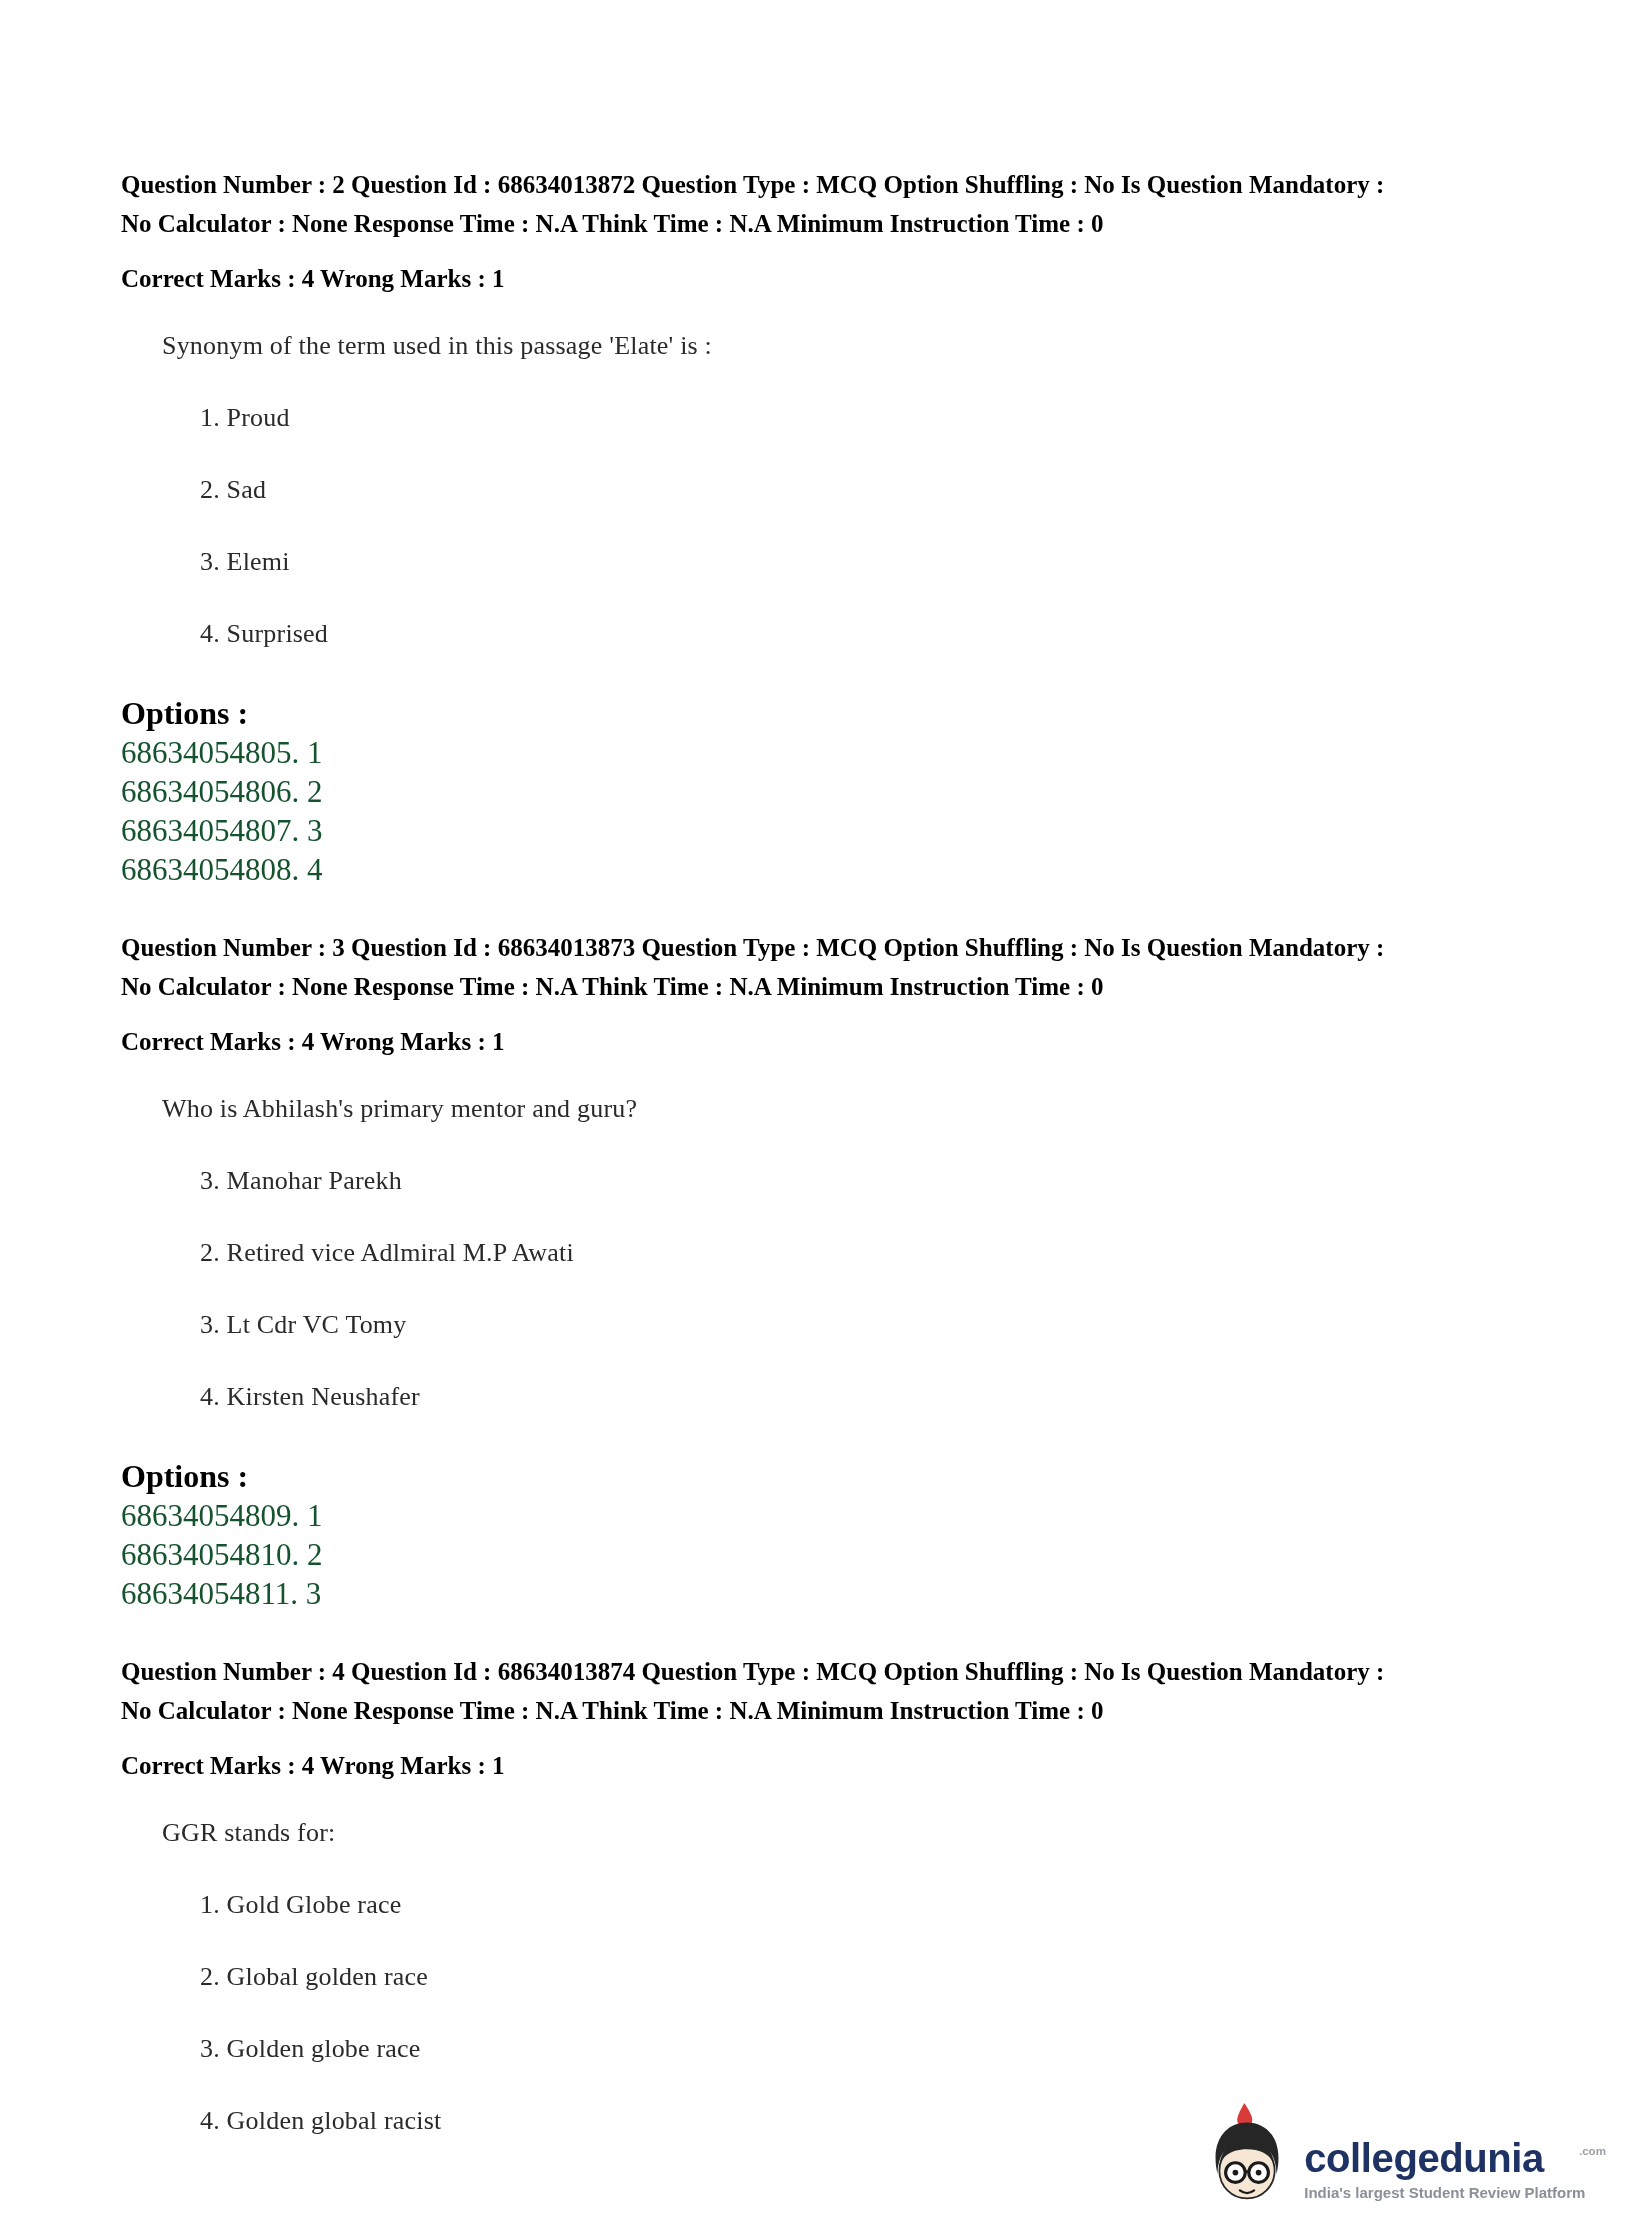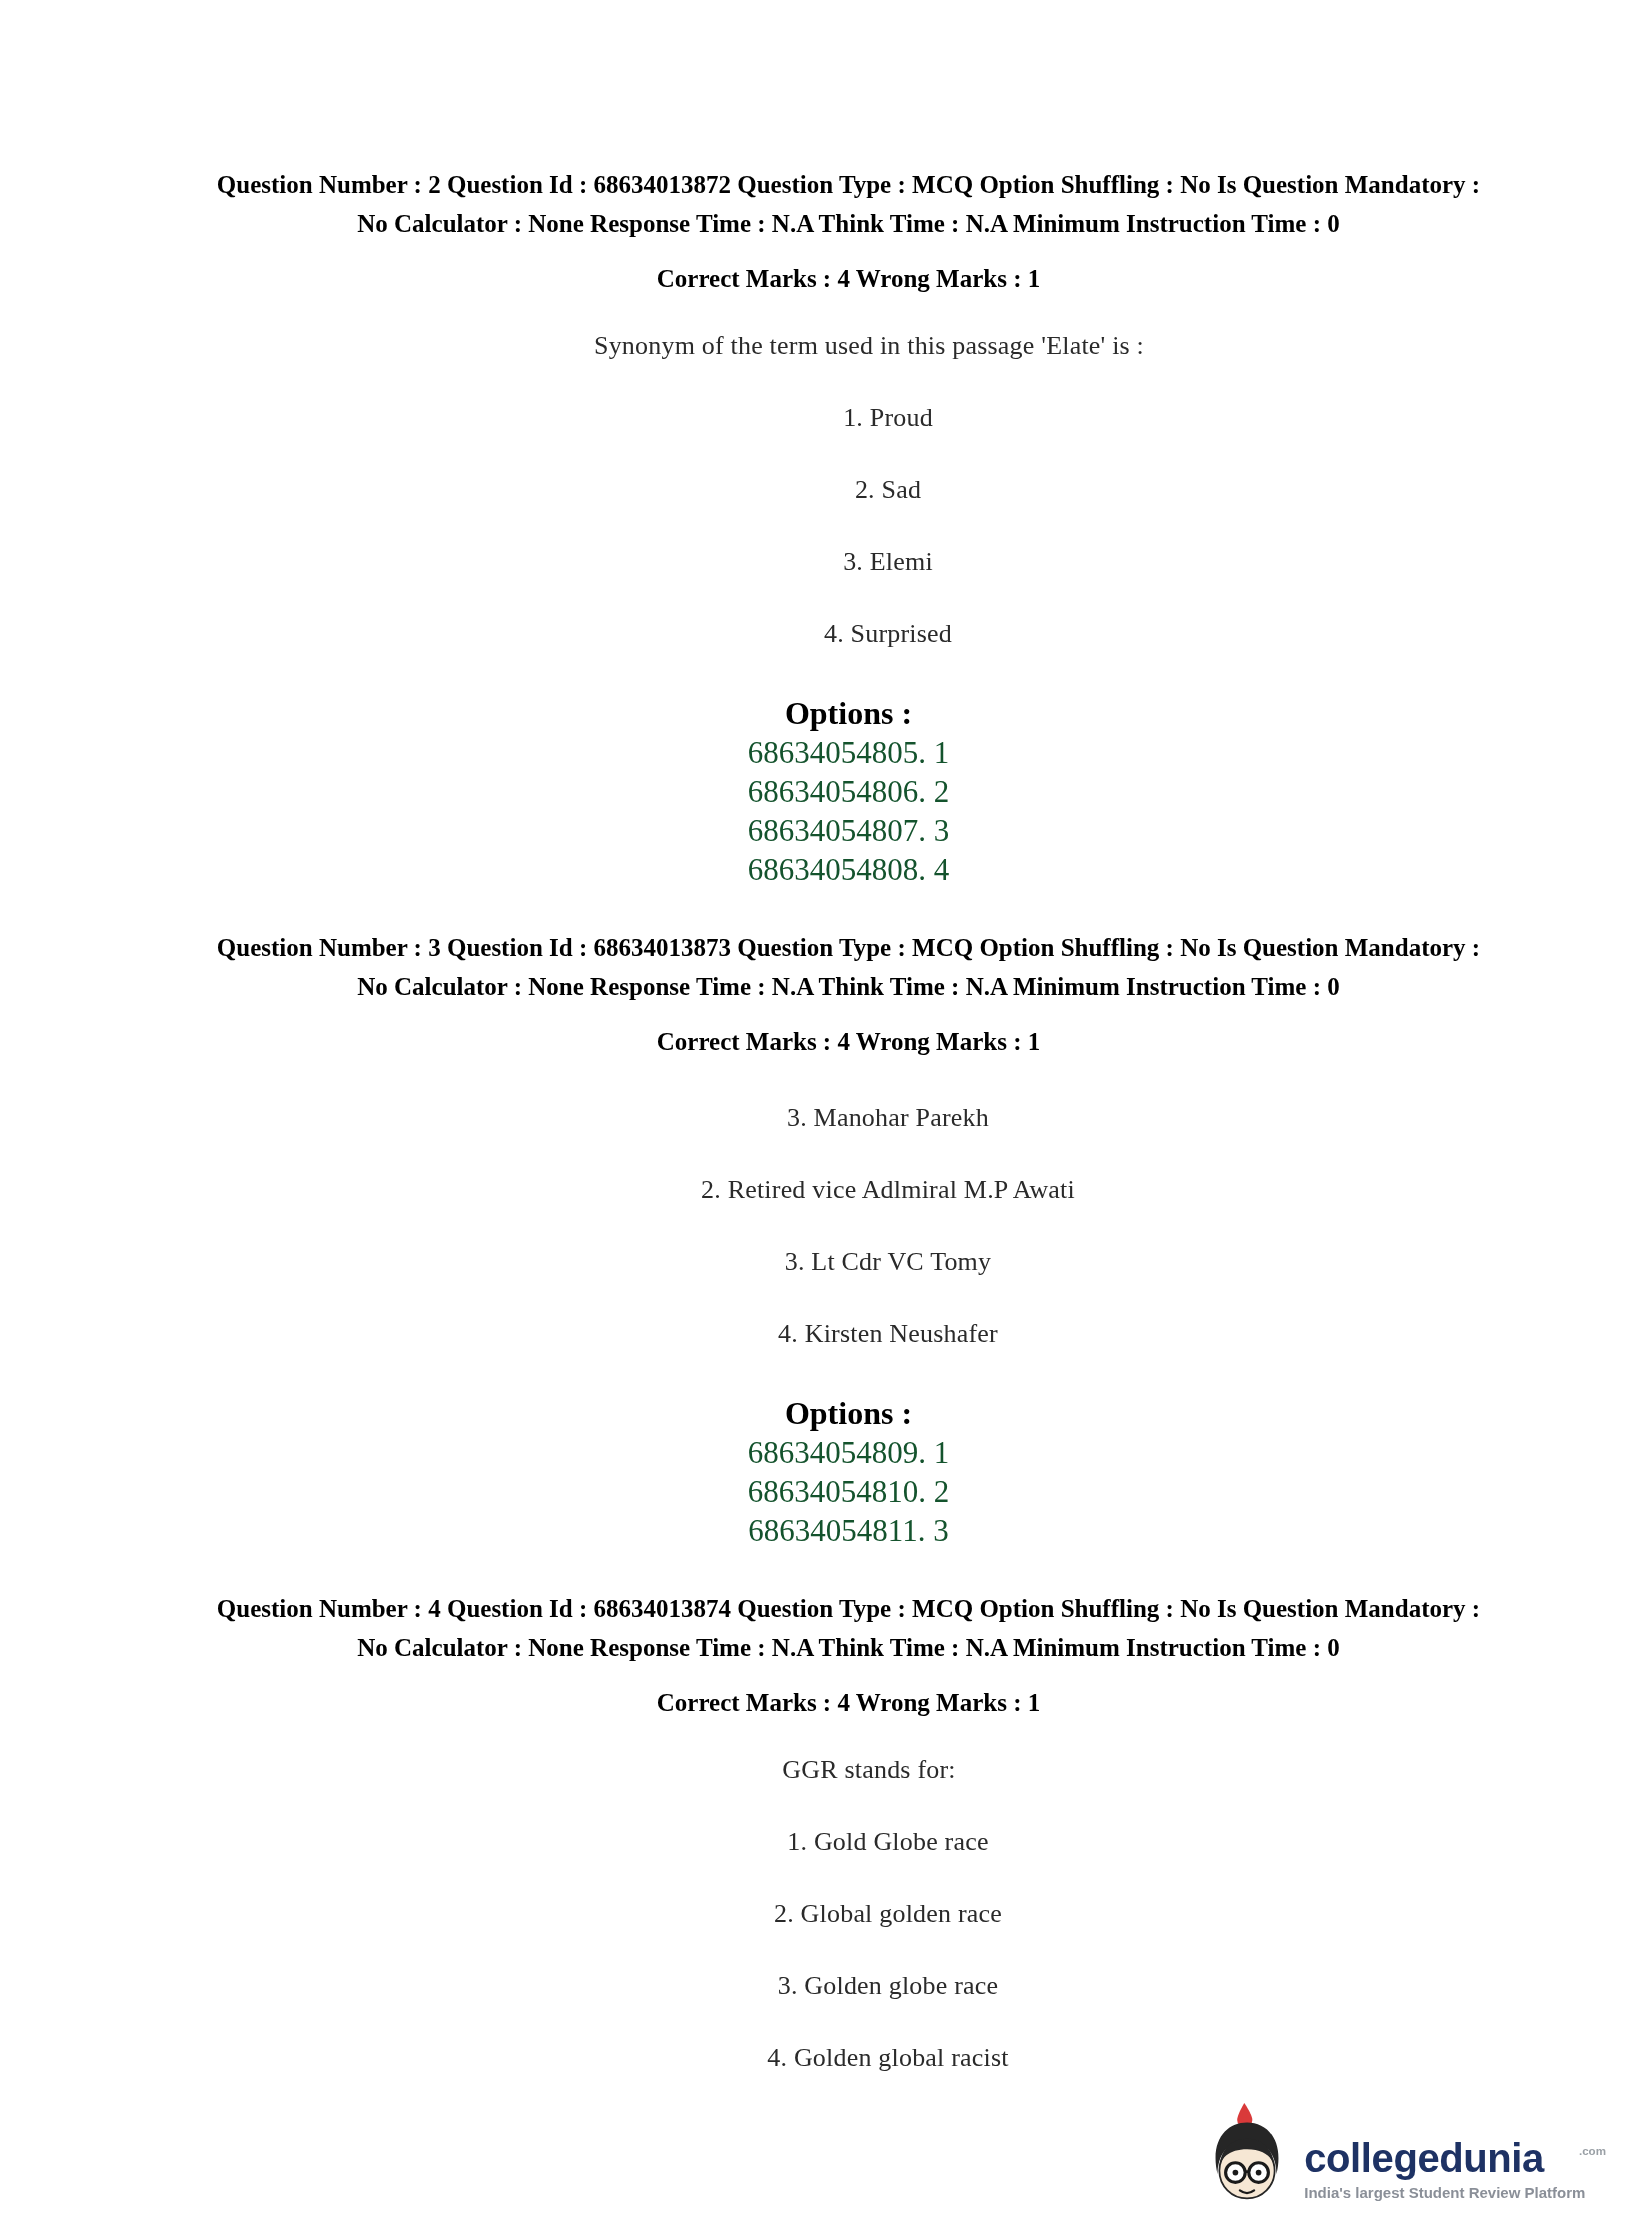--- a/index.html
+++ b/index.html
@@ -10,21 +10,20 @@
     width: 1644px;
     height: 2217px;
     background: #ffffff;
     position: relative;
     overflow: hidden;
     font-family: "Liberation Serif", "DejaVu Serif", serif;
     color: #000;
   }
   .content {
     padding: 165px 68px 0 121px;
-    text-align: center;
   }
   .question + .question {
     margin-top: 39px;
   }
   .meta-line {
     font-weight: bold;
     font-size: 25px;
     line-height: 39px;
     color: #000;
     white-space: nowrap;
@@ -126,20 +125,21 @@
     <div class="opt-id">68634054807. 3</div>
     <div class="opt-id">68634054808. 4</div>
   </section>
 
   <section class="question">
     <div class="meta">
       <div class="meta-line">Question Number : 3 Question Id : 68634013873 Question Type : MCQ Option Shuffling : No Is Question Mandatory :</div>
       <div class="meta-line">No Calculator : None Response Time : N.A Think Time : N.A Minimum Instruction Time : 0</div>
     </div>
     <div class="marks">Correct Marks : 4 Wrong Marks : 1</div>
+    <div class="qtext">Who is Abhilash's primary mentor and guru?</div>
     <div class="choice">3. Manohar Parekh</div>
     <div class="choice">2. Retired vice Adlmiral M.P Awati</div>
     <div class="choice">3. Lt Cdr VC Tomy</div>
     <div class="choice">4. Kirsten Neushafer</div>
     <div class="opts-label">Options :</div>
     <div class="opt-id">68634054809. 1</div>
     <div class="opt-id">68634054810. 2</div>
     <div class="opt-id">68634054811. 3</div>
   </section>
 

